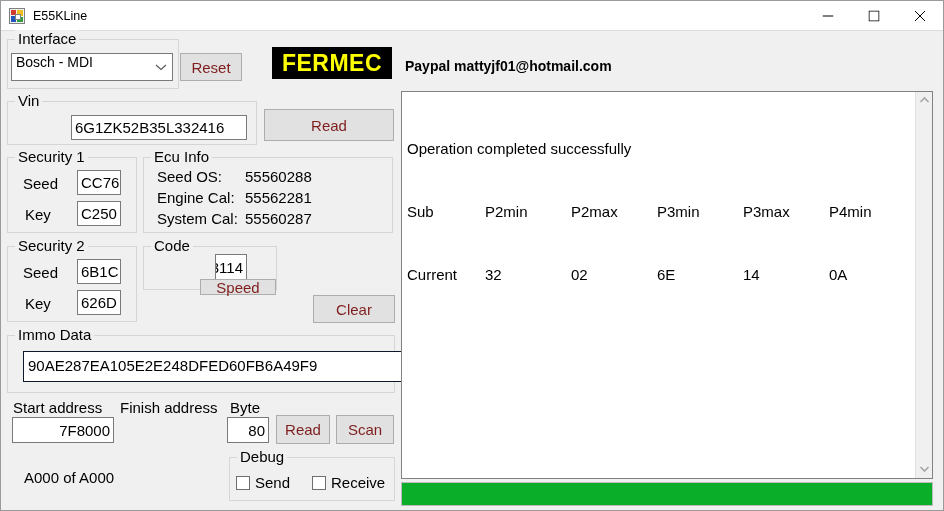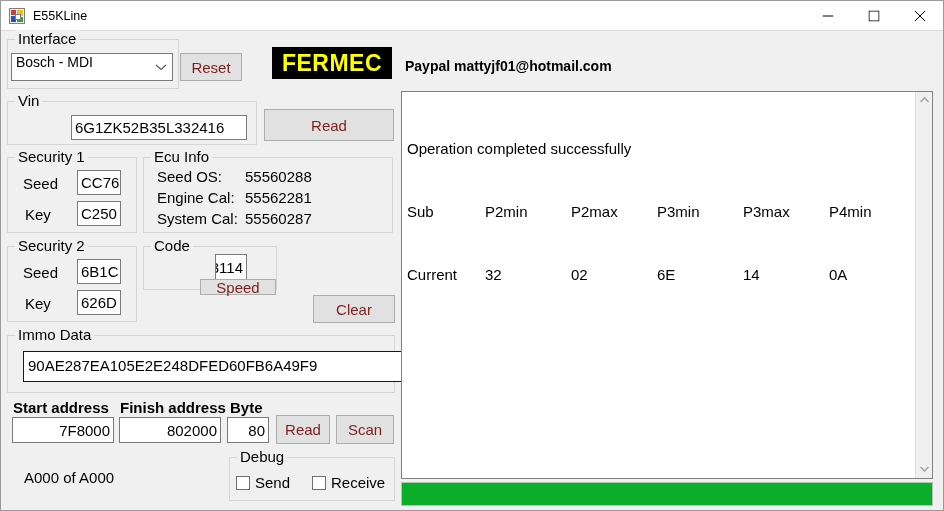--- a/index.html
+++ b/index.html
@@ -92,21 +92,21 @@
     cursor: default;
     white-space: nowrap;
   }
 
   .lbl {
     position: absolute;
     font-size: 15px;
     color: #000;
     white-space: nowrap;
   }
-  .lbl.b { font-weight: bold; }
+  .lbl.b { font-weight: normal; }
 
   
   #combo-interface {
     position: absolute; left: 10px; top: 52px;
     width: 162px; height: 28px;
     background: #ffffff;
     border: 1px solid #7a7a7a;
   }
   #combo-interface .cval {
     position: absolute; left: 4px; top: 0;
@@ -310,21 +310,20 @@
         </svg>
       </span>
     </span>
   </div>
 
   <div class="lbl b" style="left:12px; top:398px;">Start address</div>
   <div class="lbl b" style="left:119px; top:398px;">Finish address</div>
   <div class="lbl b" style="left:229px; top:398px;">Byte</div>
 
   <div class="txtbox right" style="left:11px; top:416px; width:102px; height:26px;">7F8000</div>
-  <div class="txtbox right" style="left:118px; top:416px; width:102px; height:26px;">802000</div>
   <div class="txtbox right" style="left:226px; top:416px; width:42px; height:26px;">80</div>
   <div class="btn" style="left:275px; top:414px; width:54px; height:29px;">Read</div>
   <div class="btn" style="left:335px; top:414px; width:58px; height:29px;">Scan</div>
 
   <div class="lbl" style="left:23px; top:468px;">A000 of A000</div>
 
   <div class="group" style="left:228px; top:456px; width:166px; height:44px;">
     <span class="glabel">Debug</span>
   </div>
   <span class="chk" style="left:235px; top:475px;"></span>

